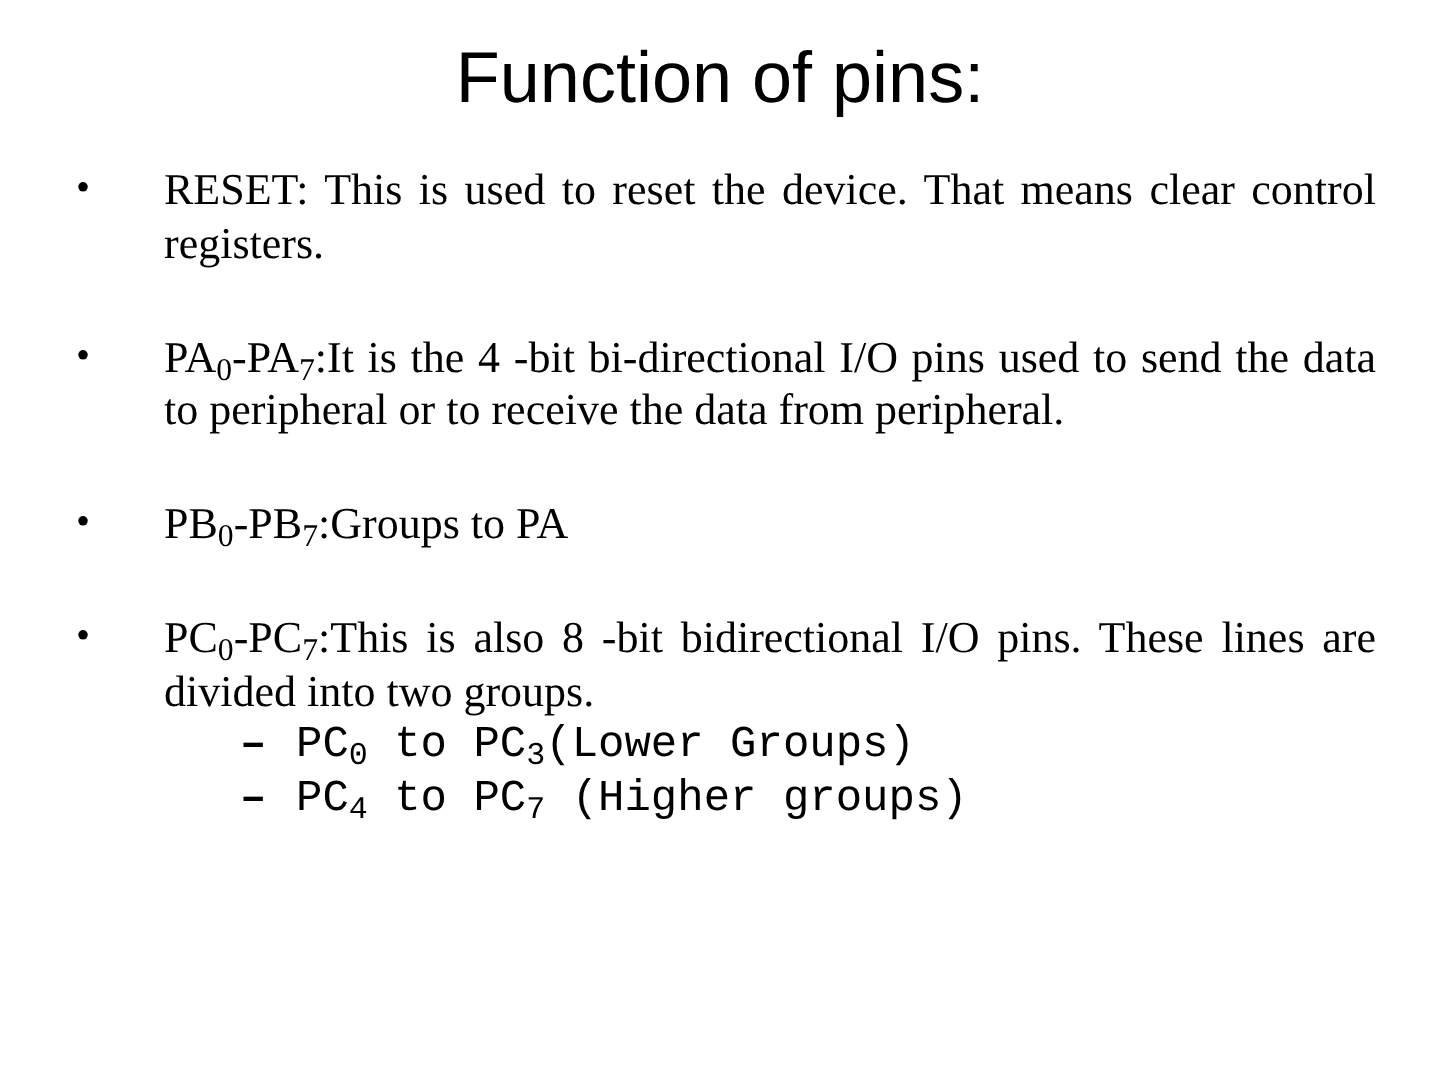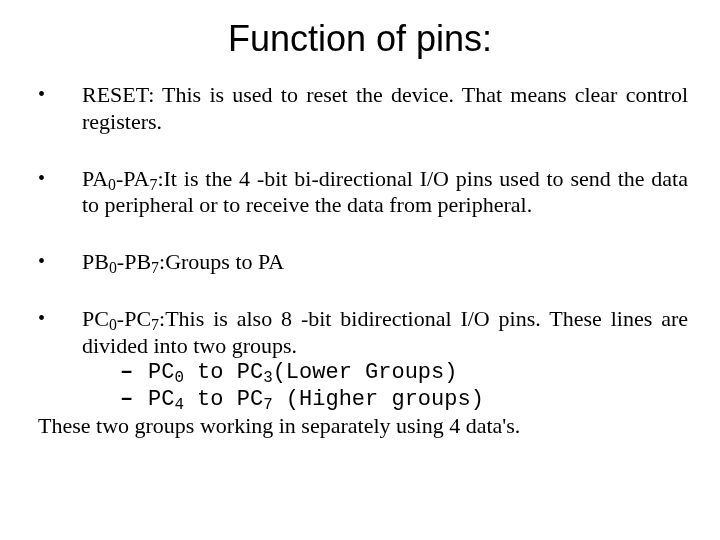--- a/index.html
+++ b/index.html
@@ -87,18 +87,17 @@
     <div class="item last">
       <div class="bullet">•</div>
       <div class="text">
         <span><span>PC</span><sub>0</sub><span>-PC</span><sub>7</sub><span>:This is also 8 -bit bidirectional I/O pins. These lines are divided into two groups.</span></span>
         <div class="sub">
           <span class="dash">–</span><span><span>PC</span><sub>0</sub><span> to PC</span><sub>3</sub><span>(Lower Groups)</span></span>
         </div>
         <div class="sub">
           <span class="dash">–</span><span><span>PC</span><sub>4</sub><span> to PC</span><sub>7</sub><span> (Higher groups)</span></span>
         </div>
-        <div style="margin-left:-44px;">These two groups working in separately using 4 data's.</div>
       </div>
     </div>
 
   </div>
 </div>
 
 </body></html>

